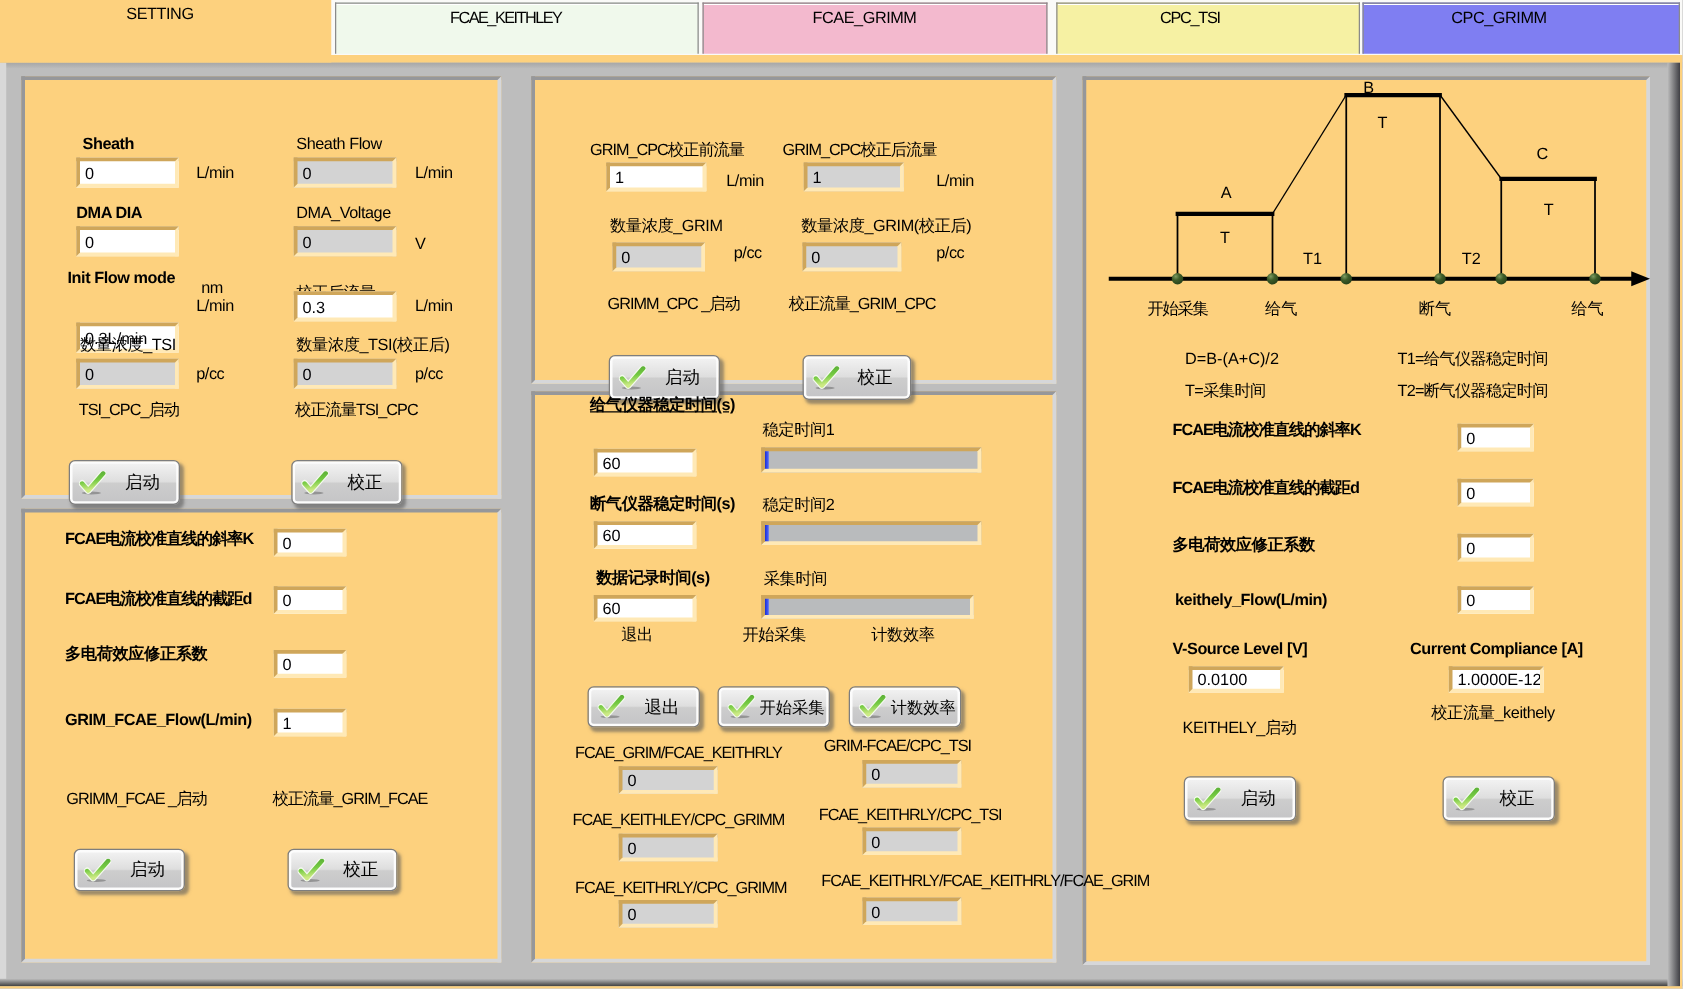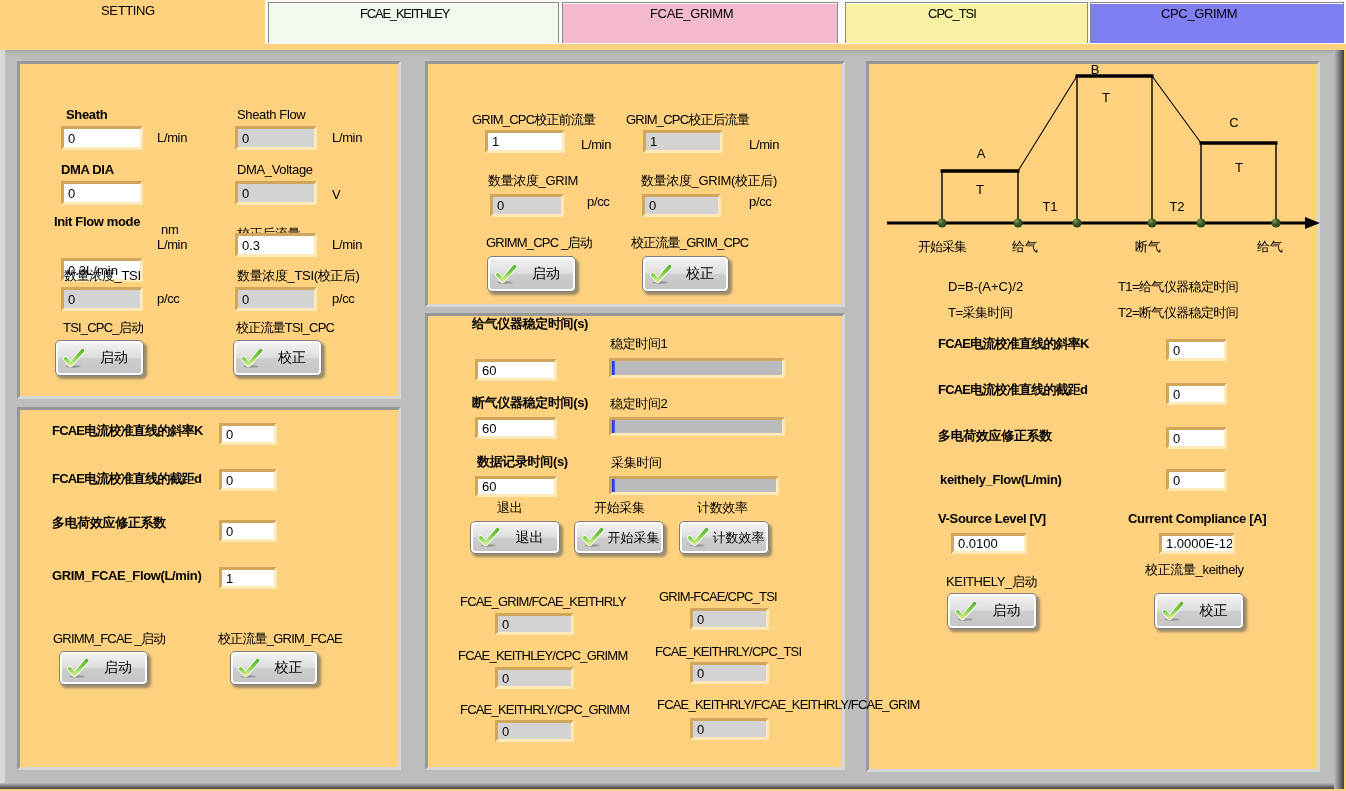--- a/index.html
+++ b/index.html
@@ -29,21 +29,21 @@
   font-size:13px;color:#000004;padding:0 0 0 4px;display:flex;align-items:center;
   width:82px;height:24px;white-space:nowrap;overflow:hidden;}
 .ind{background:#d3d3d3;}
 .pbar{position:absolute;box-sizing:border-box;background:#b9bbbd;
   border:3px solid;border-color:#cfa65a #ffe9b6 #ffe9b6 #cfa65a;}
 .pbar i{position:absolute;left:0;top:0;bottom:0;width:3px;background:linear-gradient(90deg,#1b2fd4,#4f66ff);}
 .btn{position:absolute;box-sizing:border-box;border-radius:5px;border:1px solid #7e7e7e;
   background:linear-gradient(#f4f4f4,#dedede 48%,#cdcdcd 52%,#c4c4c6);
   box-shadow:inset 0 0 0 2px #fcfcfc,2.5px 3px 2.5px rgba(90,90,90,.6);
   display:flex;align-items:center;justify-content:flex-start;padding-left:7px;
-  font-size:14px;color:#000;white-space:nowrap;}
+  font-size:14px;color:#000;white-space:nowrap;margin-top:28px;}
 .btn span{flex:1;text-align:center;}
 .btn svg{flex:0 0 auto;}
 </style>
 </head>
 <body>
 <div id="page">
   <div id="topwhite"></div>
   <div id="strip"></div>
   <div id="tab1"></div>
   <div class="tab" style="left:268px;width:291px;background:#f0f9ec;"></div>
@@ -204,21 +204,21 @@
             <stop offset="1" stop-color="#cdea85"></stop>
           </linearGradient>
         </defs>
         <ellipse cx="11" cy="19.3" rx="8.5" ry="1.3" fill="rgba(70,70,70,0.4)"></ellipse>
         <path d="M2.8 10.8 L8.2 17 L21.5 1.8" fill="none" stroke="#f4faee" stroke-width="6.0" stroke-linecap="round" stroke-linejoin="round"></path>
         <path d="M2.8 10.8 L8.2 17 L21.5 1.8" fill="none" stroke="url(#cg)" stroke-width="3.9" stroke-linecap="round" stroke-linejoin="round"></path>
       </svg>
       <span>校正</span>
     </div>
 
-  <span class="lbl b" style="left:472px;top:317px;">给气仪器稳定时间(s)</span>
+  <span class="lbl b" style="left:472px;top:317px;text-decoration:underline;">给气仪器稳定时间(s)</span>
   <span class="lbl" style="left:610px;top:337px;">稳定时间1</span>
   <div class="fld" style="left:475px;top:359px;width:82px;height:22px;">60</div>
   <div class="pbar" style="left:609px;top:358px;width:176px;height:20px;">
       <i></i>
     </div>
   <span class="lbl b" style="left:472px;top:396px;">断气仪器稳定时间(s)</span>
   <span class="lbl" style="left:610px;top:397px;">稳定时间2</span>
   <div class="fld" style="left:475px;top:417px;width:82px;height:22px;">60</div>
   <div class="pbar" style="left:609px;top:417px;width:176px;height:19px;">
       <i></i>

